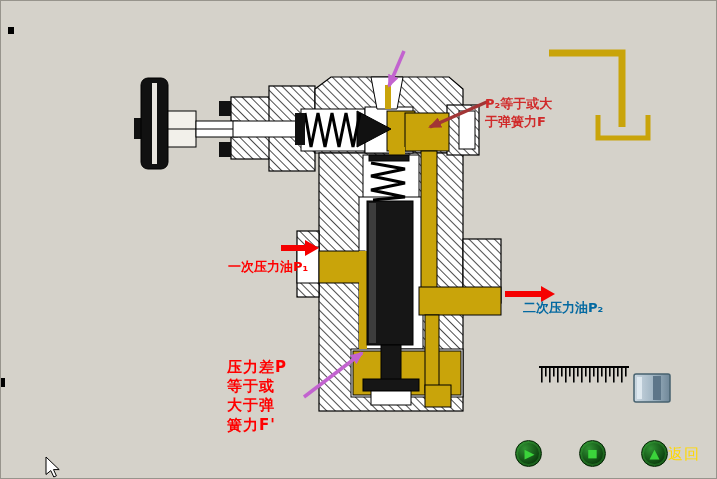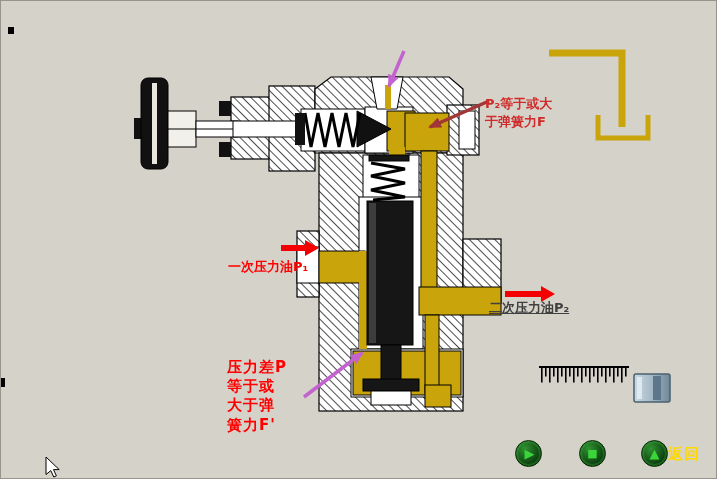--- a/index.html
+++ b/index.html
@@ -9,35 +9,35 @@
     background:#d5d2ca; border:1px solid #97948c; overflow:hidden;
   }
   .diagram-svg { position:absolute; left:0; top:0; }
   .label {
     position:absolute; font-weight:bold; white-space:pre-line;
     font-family:"DejaVu Sans", sans-serif;
   }
   .lab-overflow  { left:388px; top:26px;  font-size:15px; line-height:1.2;  color:#ff0000; letter-spacing:1px; }
   .lab-p2        { left:484px; top:94px;  font-size:13px; line-height:1.4;  color:#d02a2a; }
   .lab-primary   { left:227px; top:258px; font-size:13px; line-height:1.2;  color:#ff0000; }
-  .lab-secondary { left:488px; top:299px; font-size:13px; line-height:1.2;  color:#404040;text-decoration:underline; }
+  .lab-secondary { left:522px; top:299px; font-size:13px; line-height:1.2;  color:#0369a1; }
   .lab-pdiff     { left:226px; top:337px; font-size:15px; line-height:1.28; color:#ff0000; letter-spacing:1px;margin-top:20px; }
   .btn {
     position:absolute; top:439px; width:27px; height:27px; border-radius:50%;
     background:radial-gradient(circle at 35% 30%, #2f9132, #0a3b0c 72%);
     border:1px solid #052805;
     box-shadow: inset 0 0 0 2px rgba(70,190,70,0.30);
     display:flex; align-items:center; justify-content:center; cursor:pointer;
   }
   .btn span { color:#3bd43b; font-size:12px; line-height:1; font-weight:bold; }
   .btn-play   { left:514px; } .btn-play span   { font-size:13px; margin-left:2px; }
   .btn-stop   { left:578px; } .btn-stop span   { font-size:11px; }
   .btn-return { left:640px; } .btn-return span { font-size:13px; }
   .lab-return {
-    position:absolute; left:667px; top:444px; font-size:15px; font-weight:bold;
+    position:absolute; left:667px; top:444px; font-size:15px; font-weight:normal;
     color:#ffd800; cursor:pointer; letter-spacing:1px;
   }
 </style>
 </head>
 <body>
 
 <div class="screen">
 
   <svg class="diagram-svg" width="717" height="479" viewBox="0 0 717 479">
     <defs>

